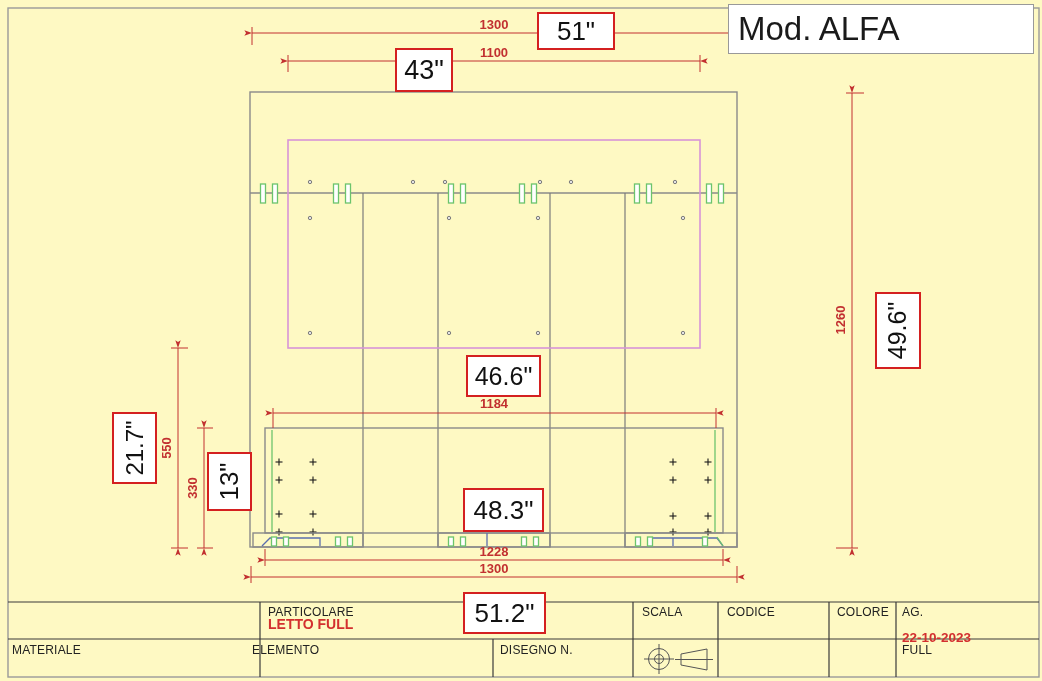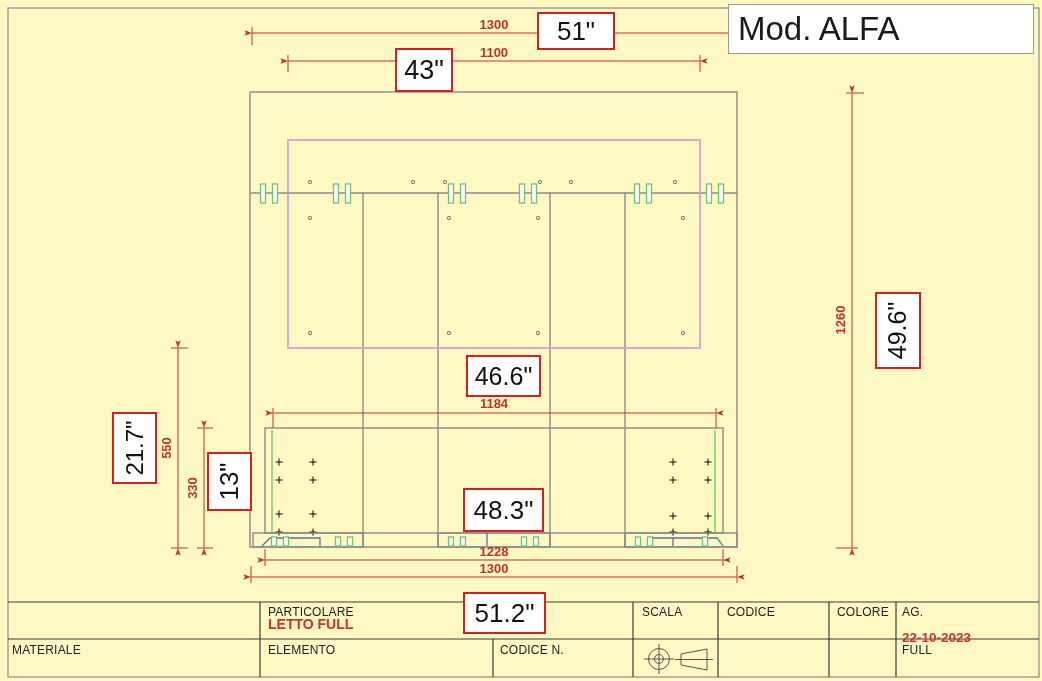--- a/index.html
+++ b/index.html
@@ -234,22 +234,22 @@
   <div class="inb" style="left:112px;top:412px;width:41px;height:68px;font-size:24px;">
       <span class="rot">21.7"</span>
     </div>
   <div class="inb" style="left:207px;top:452px;width:41px;height:55px;">
       <span class="rot">13"</span>
     </div>
 
   <div class="lbl" style="left:268px;top:605px;">PARTICOLARE</div>
   <div class="redval" style="left:268px;top:616px;font-size:14px;">LETTO FULL</div>
   <div class="lbl" style="left:12px;top:643px;text-align:center;">MATERIALE</div>
-  <div class="lbl" style="left:268px;top:643px;">ELEMENTO</div>
-  <div class="lbl" style="left:500px;top:643px;">CODICE N.</div>
+  <div class="lbl" style="left:252px;top:643px;">ELEMENTO</div>
+  <div class="lbl" style="left:500px;top:643px;">DISEGNO N.</div>
   <div class="lbl" style="left:642px;top:605px;">SCALA</div>
   <div class="lbl" style="left:727px;top:605px;">CODICE</div>
   <div class="lbl" style="left:837px;top:605px;">COLORE</div>
   <div class="lbl" style="left:902px;top:605px;">AG.</div>
   <div class="lbl" style="left:902px;top:643px;">FULL</div>
   <div class="redval" style="left:902px;top:630px;font-size:13.5px;">22-10-2023</div>
 
 </div>
 
 </body></html>

